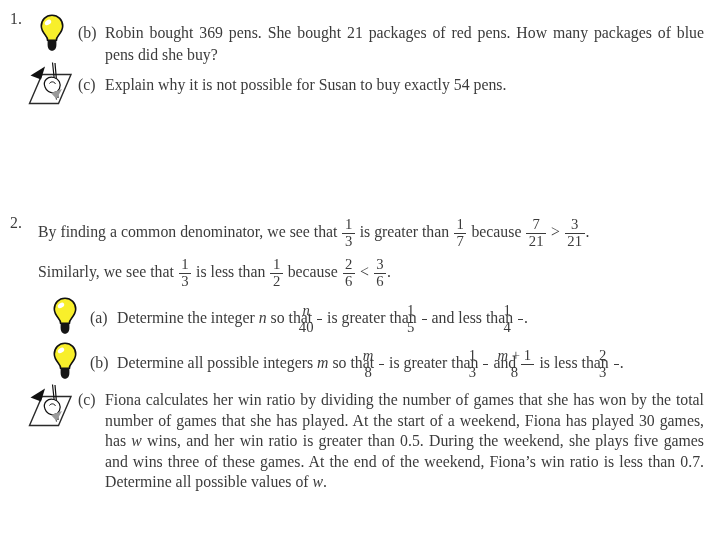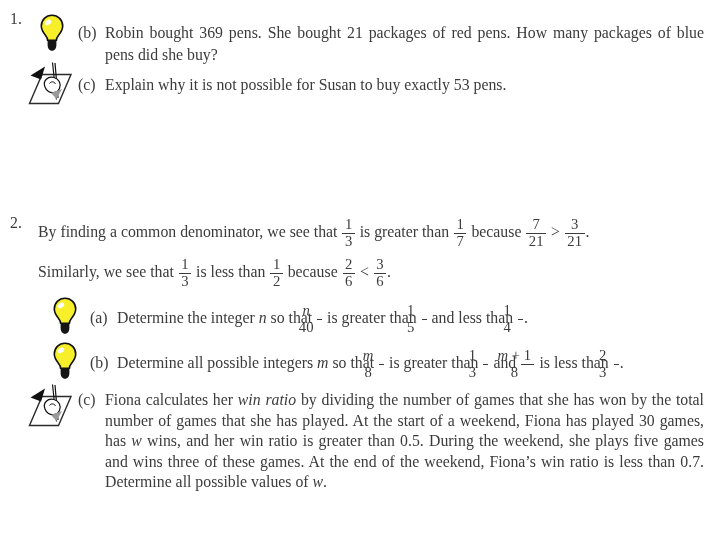--- a/index.html
+++ b/index.html
@@ -28,21 +28,21 @@
   .item-label{display:inline-block;width:27px;text-indent:0;}
   .bulb{width:24px;height:42px;margin:-8px 0 0 2px;}
   .mrow .bulb{margin:-1px 0 0 15px;}
   .pencil{width:46px;height:44px;margin:-12px 0 0 -10px;}
   .p2c .pencil{margin-top:-6px;}
   .frac{display:inline-block;vertical-align:middle;text-align:center;line-height:1.08;margin:0 1px;}
   .frac .num,.frac .den{display:block;font-size:0.93em;padding:0 2.5px;}
   .frac .den{border-top:1px solid #3b3b3b;}
   .it-num .num{font-style:italic;}
   .mi{font-style:italic;}
-  .em{font-style:italic;}
+  .em{}
 </style>
 </head>
 <body>
 
 <div class="page">
 
   <section class="problem" id="p1">
     <div class="pnum">1.</div>
     <div class="pbody">
       <div class="sublist">
@@ -63,21 +63,21 @@
           <div class="icon-col">
             <svg class="pencil" viewBox="0 0 46 44">
               <polygon points="1.5,41.5 14,12.5 43,12.5 30.5,41.5" fill="#fff" stroke="#2a2a2a" stroke-width="1.4"></polygon>
               <polygon points="2.5,13.5 17,4.5 13,17.5" fill="#111"></polygon>
               <path d="M24.5,0.5 L28.5,37.5 M27,1 L30,36" stroke="#111" stroke-width="1.2" fill="none"></path>
               <path d="M17,25 C14.5,19 20,13.5 26,15.5 C31,17 33.5,21.5 31.5,26.5 C30,30.5 24.5,32 20.5,29.5 C18,28 17.5,26.5 17,25 Z" fill="#fff" stroke="#111" stroke-width="1.2"></path>
               <path d="M21.5,21.5 C23,19 26.5,19.5 27.5,22" fill="none" stroke="#111" stroke-width="1"></path>
               <polygon points="23,31 34,27 28.5,37" fill="#9a9a9a"></polygon>
             </svg>
           </div>
-          <div class="text-col"><span class="item-label">(c)</span><span>Explain why it is not possible for Susan to buy exactly 53 pens.</span></div>
+          <div class="text-col"><span class="item-label">(c)</span><span>Explain why it is not possible for Susan to buy exactly 54 pens.</span></div>
         </div>
 
       </div>
     </div>
   </section>
 
   <section class="problem" id="p2">
     <div class="pnum">2.</div>
     <div class="pbody">
 

